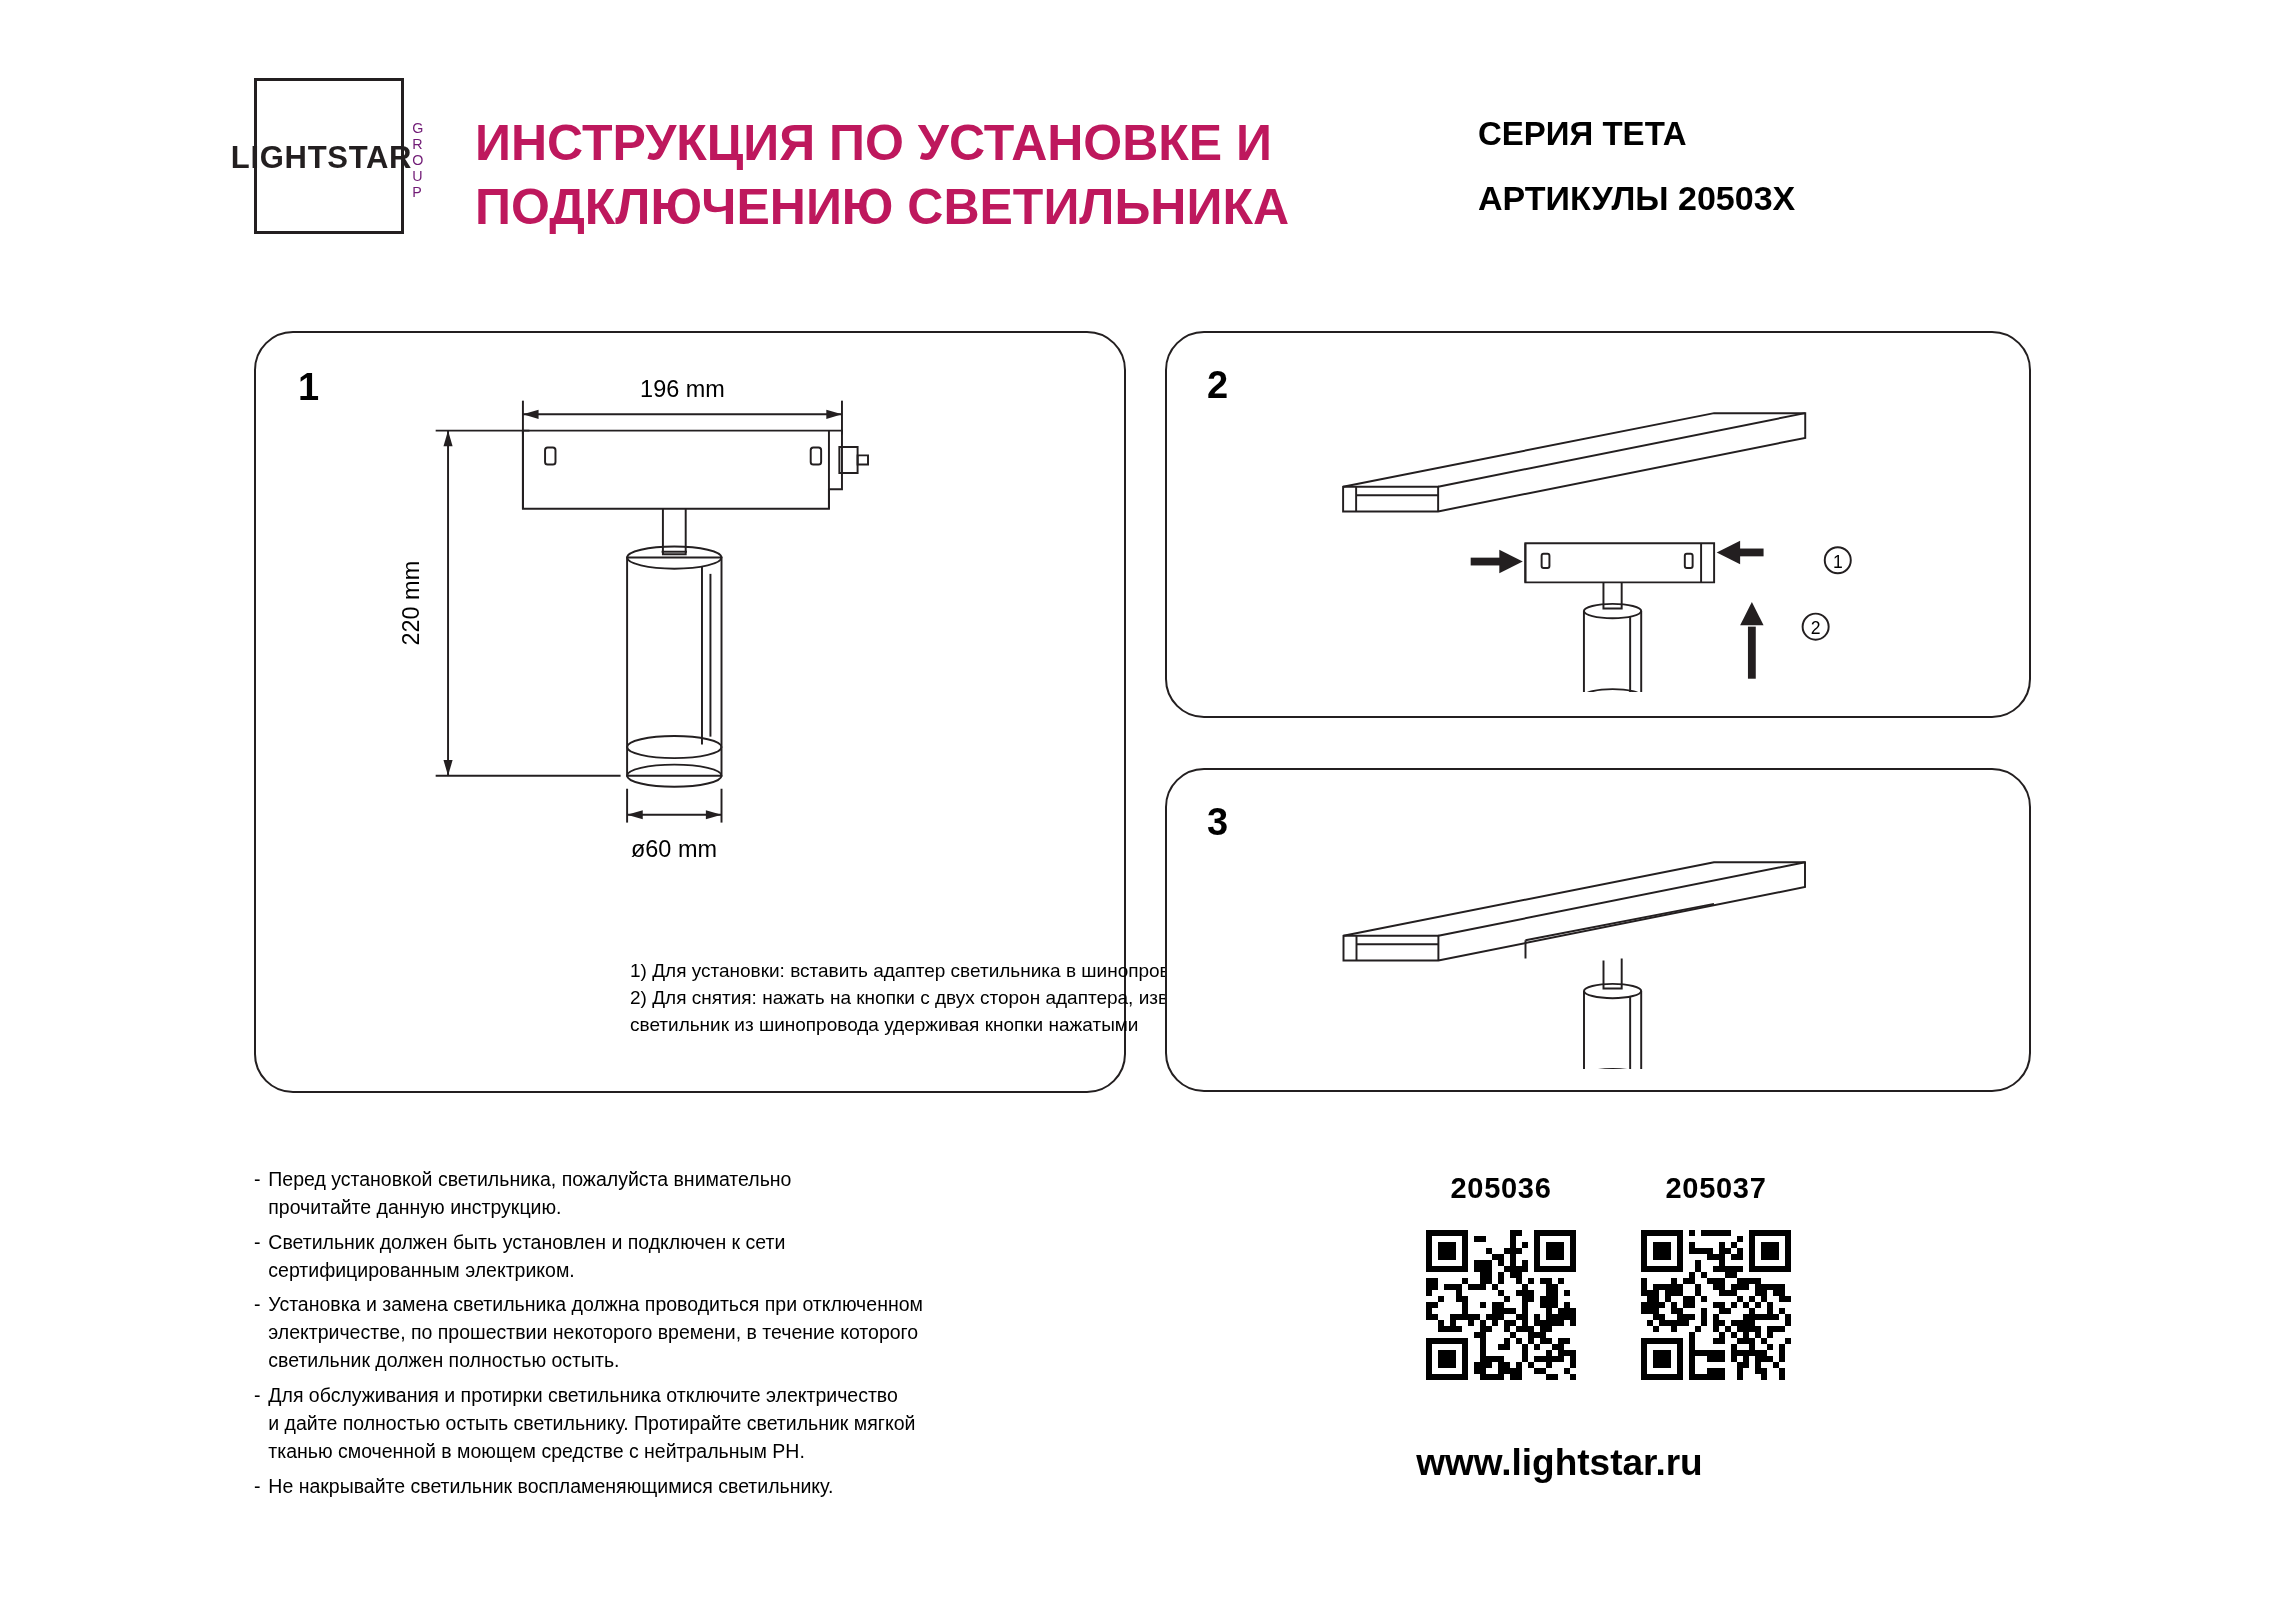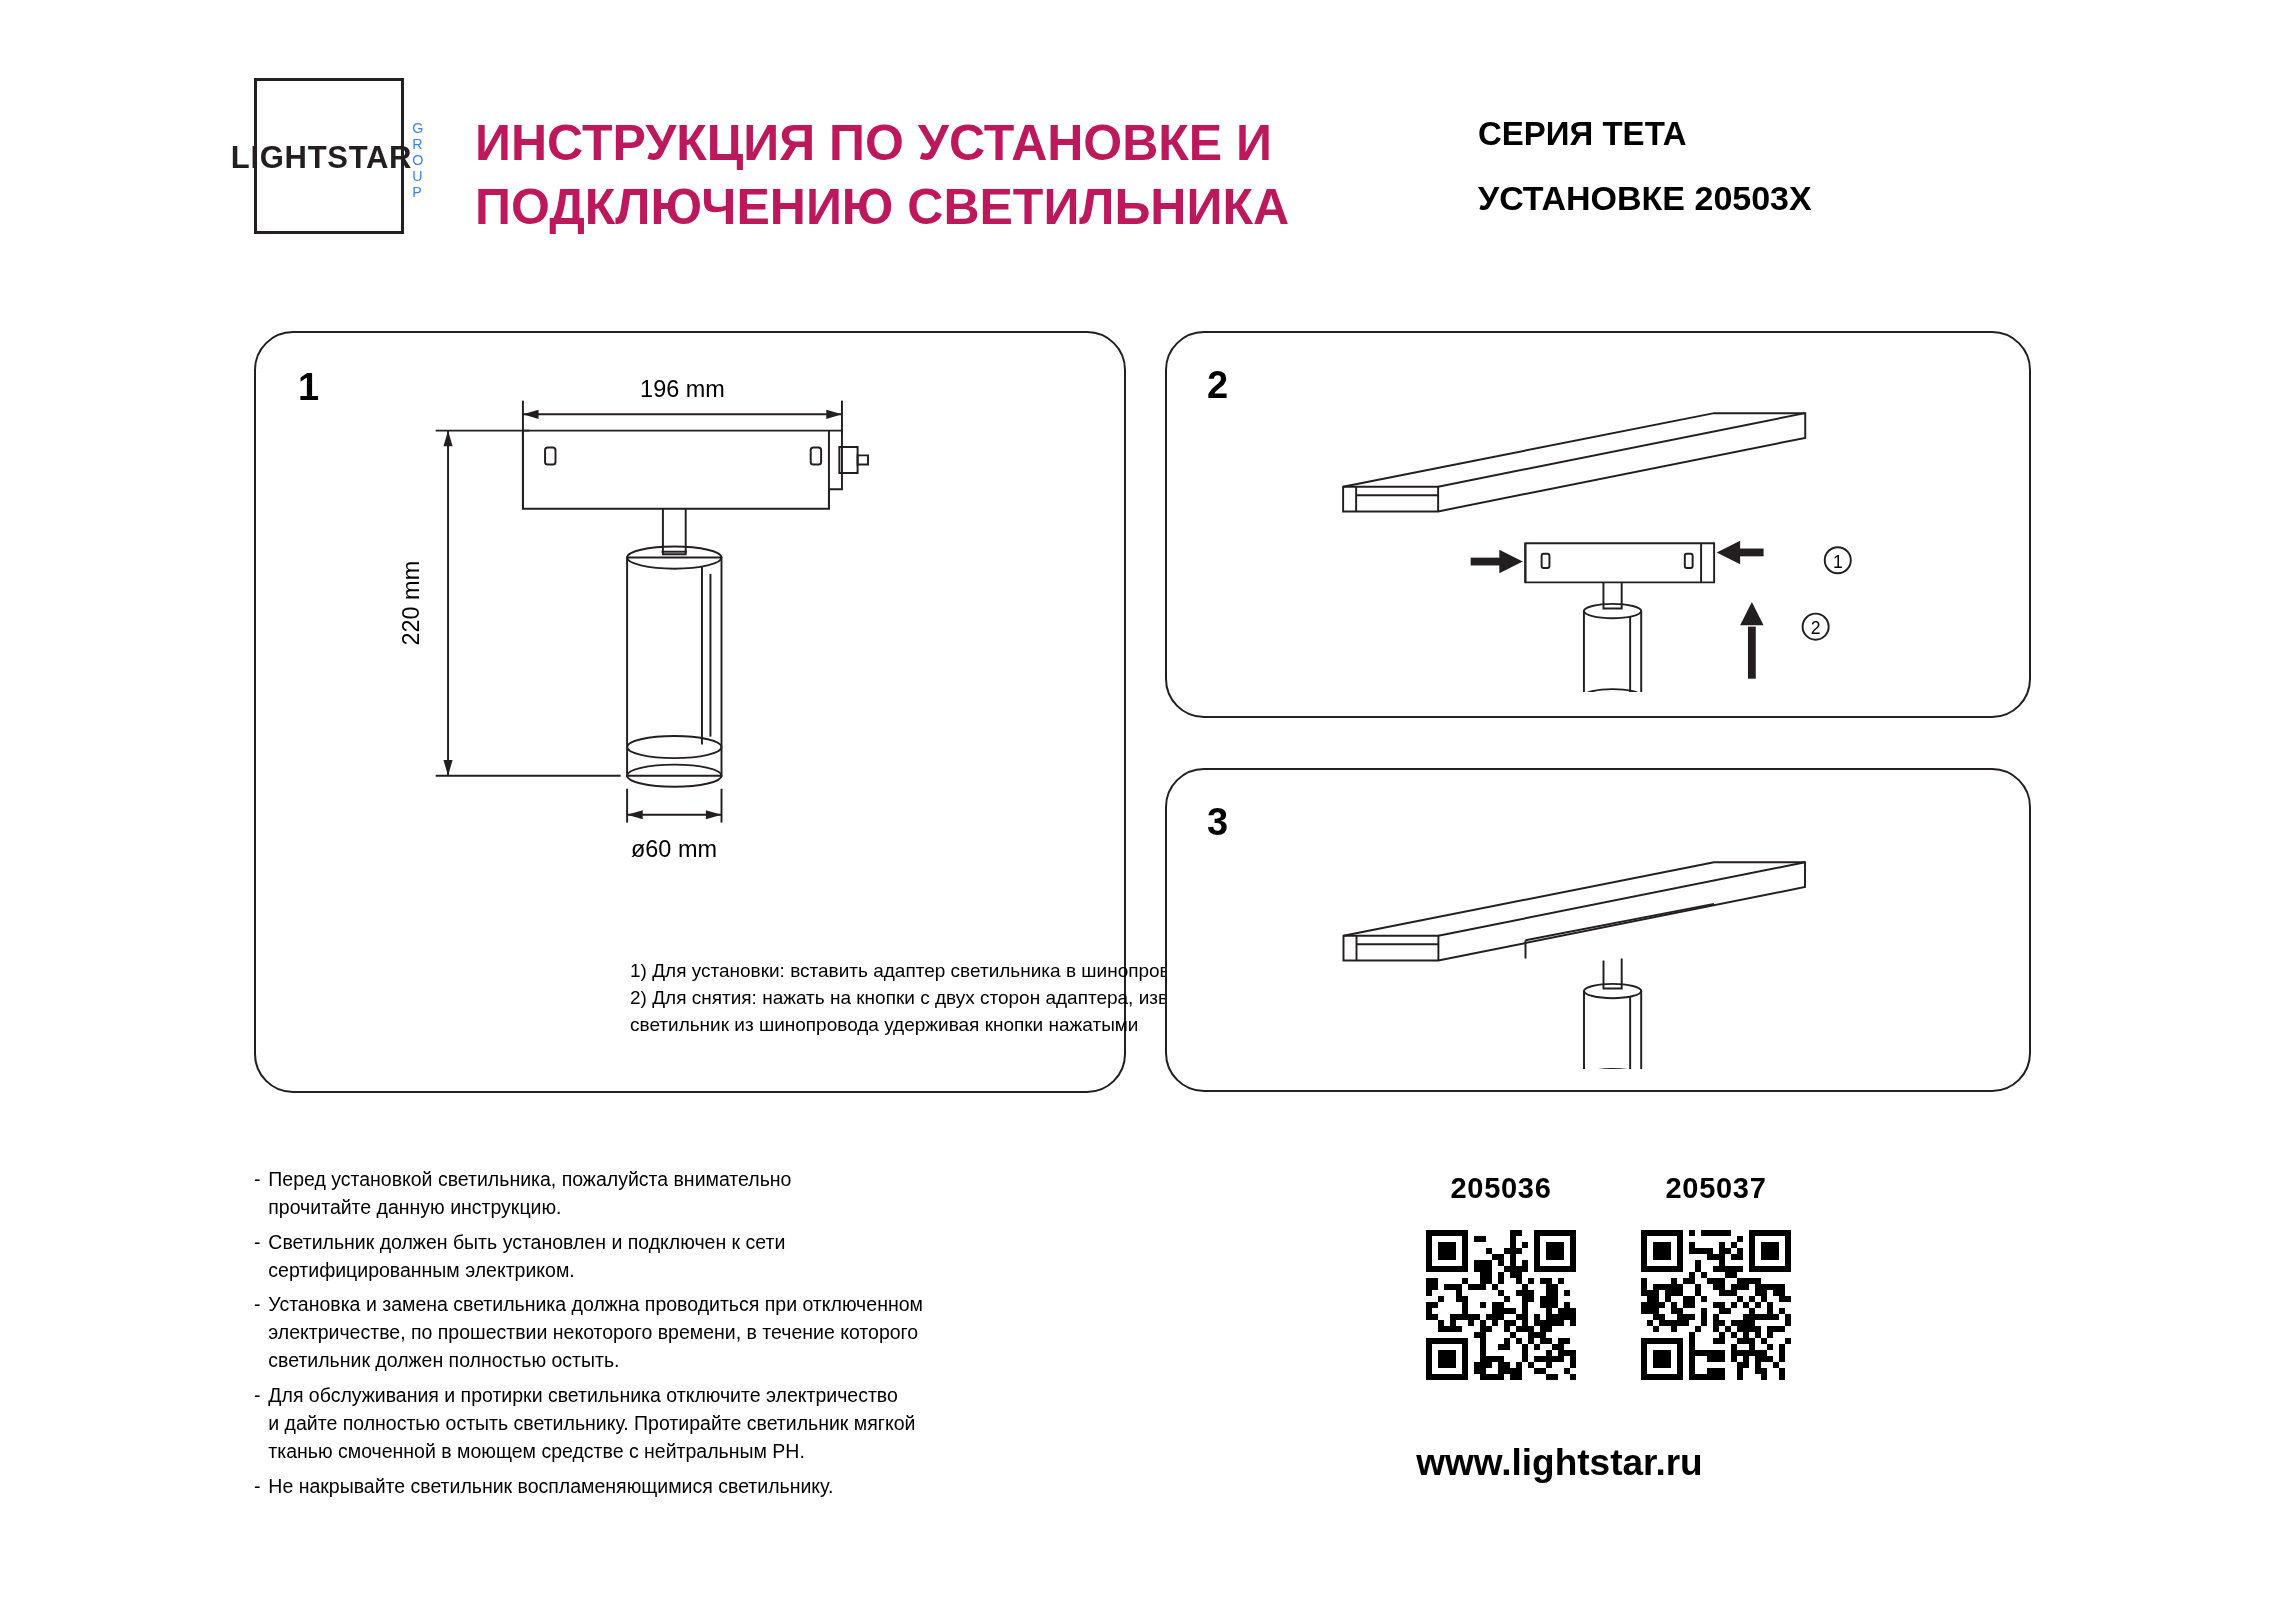--- a/index.html
+++ b/index.html
@@ -38,21 +38,21 @@
     font-weight: bold;
     font-size: 31px;
     letter-spacing: 0.7px;
     line-height: 1.02;
     color: #231f20;
   }
   #logo-box .lg-group {
     font-size: 14.3px;
     letter-spacing: 3.9px;
     margin-top: 4px;
-    color: #3b82f6;
+    color: #701a75;
   }
   #logo-box .lg-flag {
     margin-top: 7.8px;
     width: 72px;
     height: 7.8px;
     display: flex;
   }
   #logo-box .lg-flag i { flex: 1 1 auto; display: block; height: 100%; }
 
   
@@ -188,21 +188,21 @@
       <i style="background:#00923f"></i>
       <i style="background:#ffffff"></i>
       <i style="background:#ce2b37"></i>
     </div>
   </div>
 
   <div id="doc-title" style="white-space:pre-line">ИНСТРУКЦИЯ ПО УСТАНОВКЕ И
 ПОДКЛЮЧЕНИЮ СВЕТИЛЬНИКА</div>
   <div id="series-block">
     <div>СЕРИЯ ТЕТА</div>
-    <div class="ser-art">УСТАНОВКЕ 20503Х</div>
+    <div class="ser-art">АРТИКУЛЫ 20503Х</div>
   </div>
 
   <div class="panel" id="panel-1">
     <div class="panel-num">1</div>
 
     <svg class="svg-art" id="art1" width="684" height="586" viewBox="0 0 1050 900">
       <g fill="none" stroke="#231f20" stroke-width="3">
 
         <path d="M230 110 L720 110 L720 200 L700 200 L700 230 L250 230 L230 230 Z"></path>
         <path d="M230 110 L230 230"></path>

